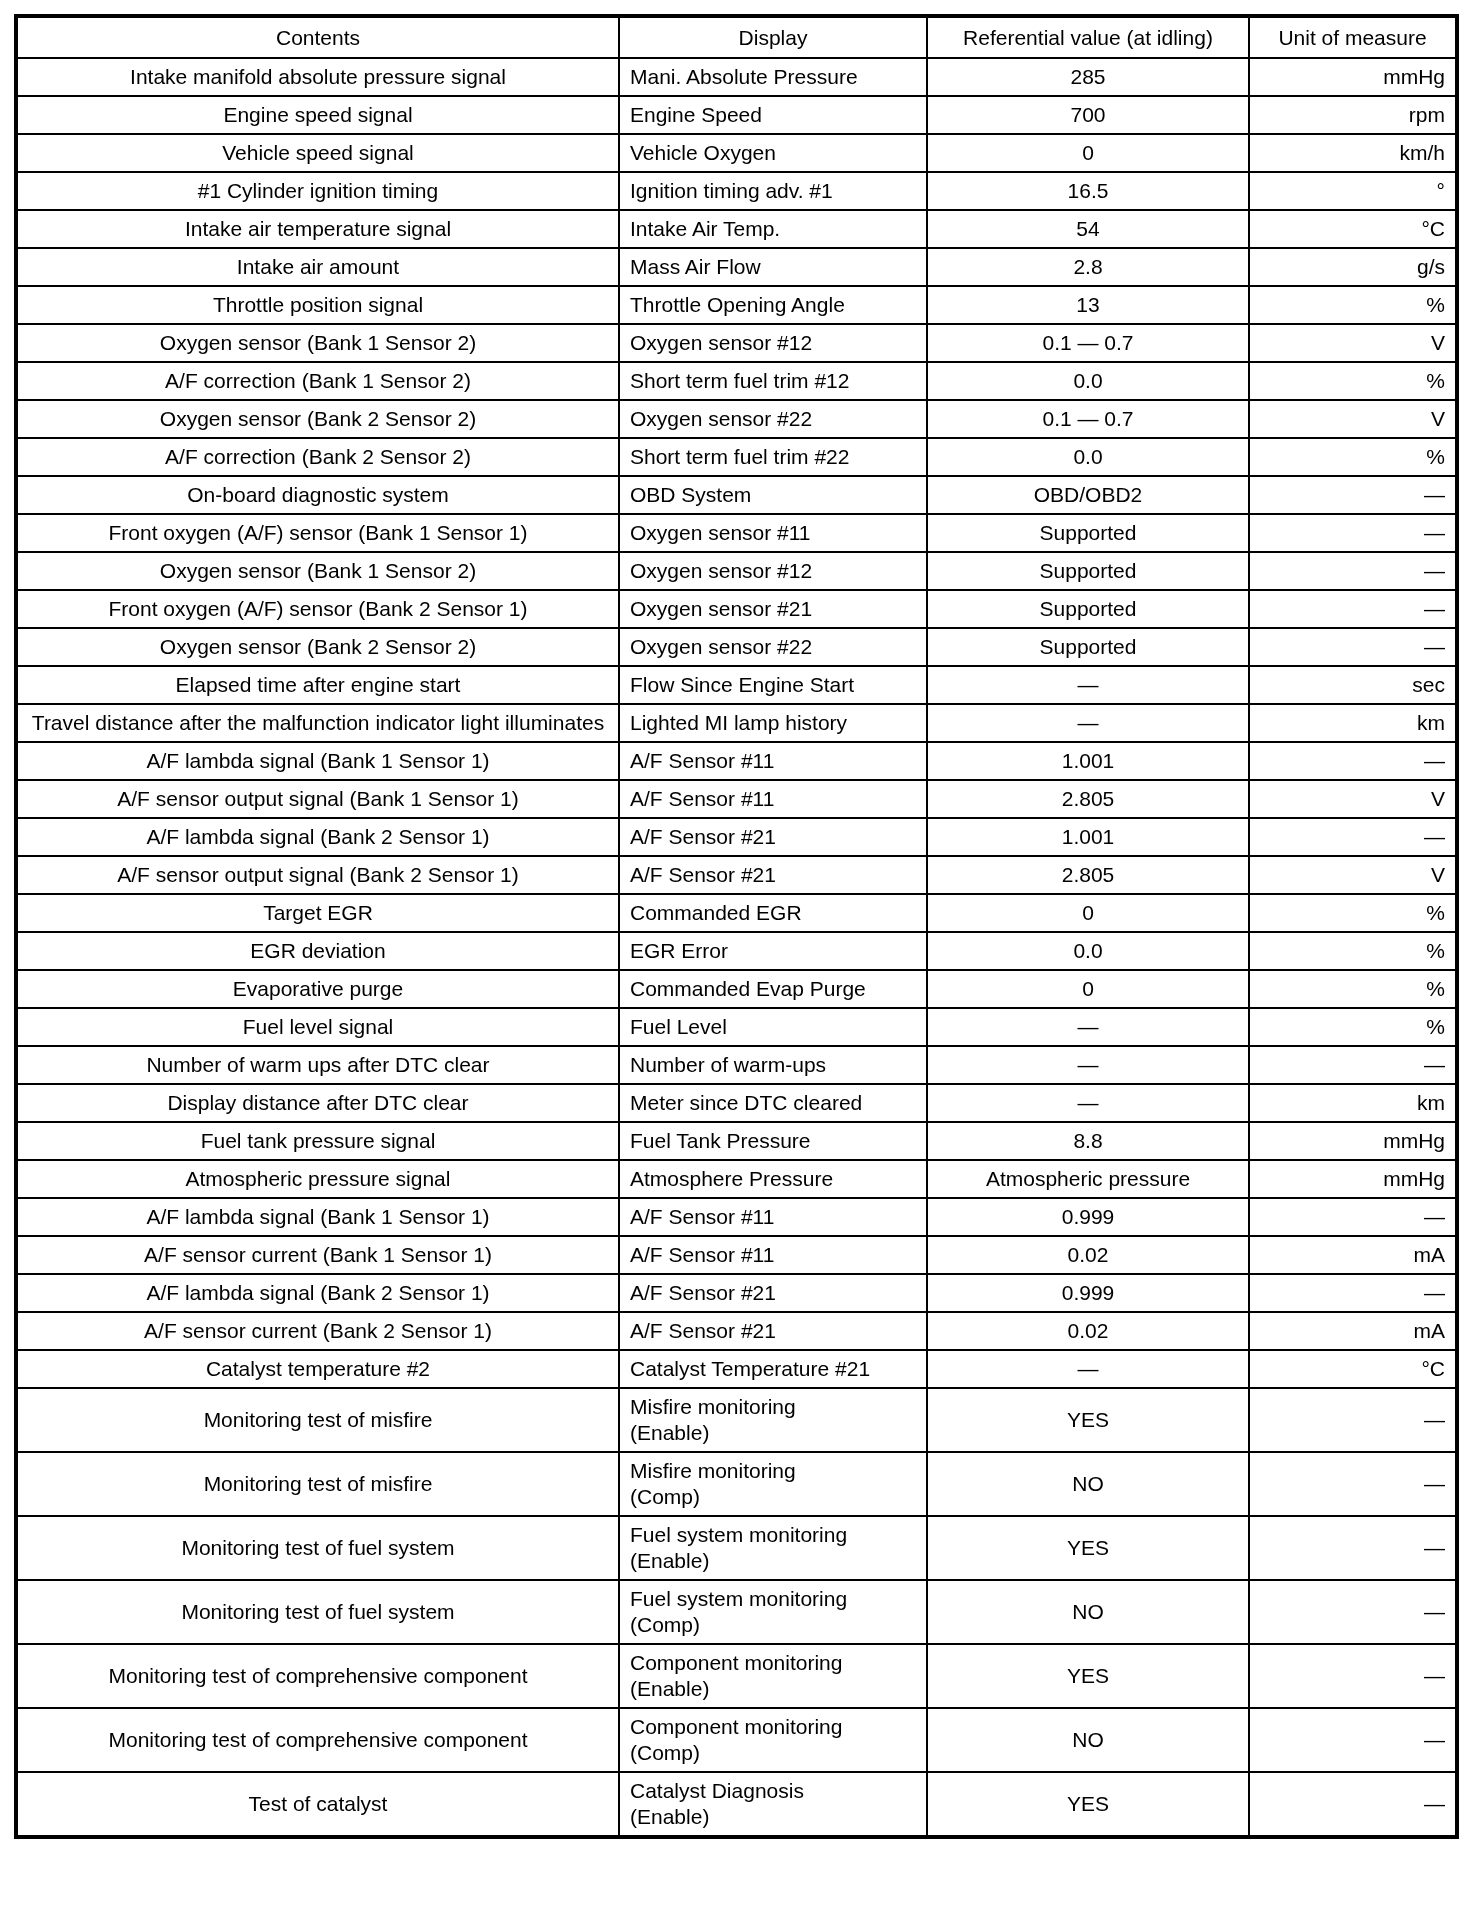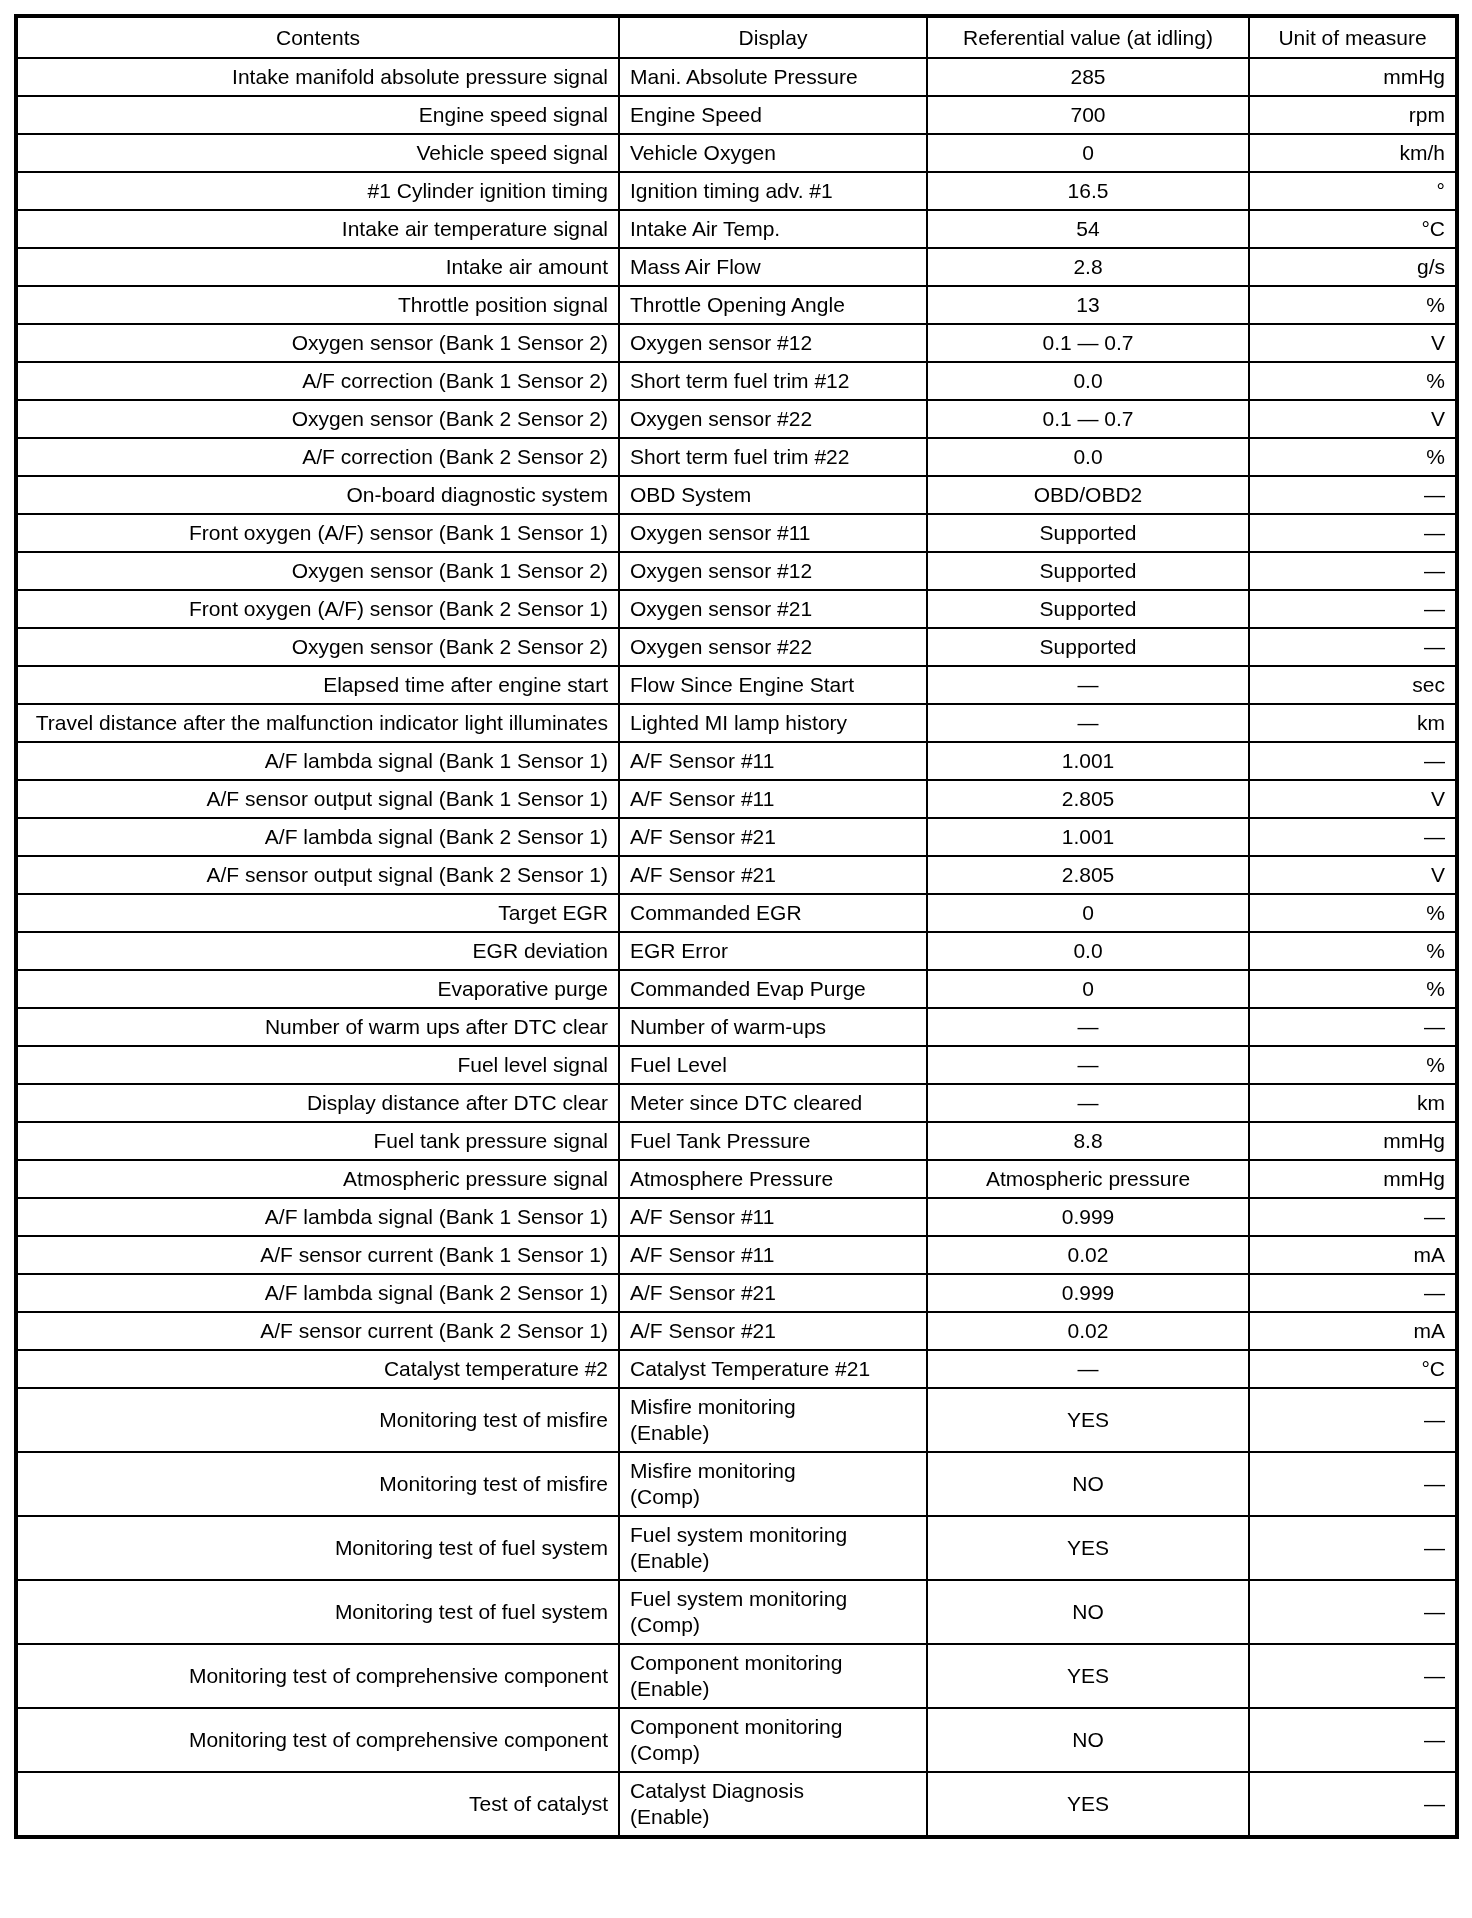--- a/index.html
+++ b/index.html
@@ -38,21 +38,21 @@
     font-weight: normal;
     text-align: center;
     padding: 2px 6px;
   }
   .spec-table tbody tr {
     height: 38px;
   }
   .spec-table td {
     padding: 5px 10px;
   }
-  td.col-contents { text-align: right; }
+  td.col-contents { text-align: center; }
   td.col-display  { text-align: left; white-space: pre-line; }
   td.col-value    { text-align: center; }
   td.col-unit     { text-align: right; }
 </style>
 </head>
 <body>
 
 <div class="page">
   <table class="spec-table">
     <colgroup>
@@ -214,30 +214,30 @@
           <td class="col-value">0.0</td>
           <td class="col-unit">%</td>
         </tr>
         <tr>
           <td class="col-contents">Evaporative purge</td>
           <td class="col-display">Commanded Evap Purge</td>
           <td class="col-value">0</td>
           <td class="col-unit">%</td>
         </tr>
         <tr>
+          <td class="col-contents">Fuel level signal</td>
+          <td class="col-display">Fuel Level</td>
+          <td class="col-value">—</td>
+          <td class="col-unit">%</td>
+        </tr>
+        <tr>
           <td class="col-contents">Number of warm ups after DTC clear</td>
           <td class="col-display">Number of warm-ups</td>
           <td class="col-value">—</td>
           <td class="col-unit">—</td>
-        </tr>
-        <tr>
-          <td class="col-contents">Fuel level signal</td>
-          <td class="col-display">Fuel Level</td>
-          <td class="col-value">—</td>
-          <td class="col-unit">%</td>
         </tr>
         <tr>
           <td class="col-contents">Display distance after DTC clear</td>
           <td class="col-display">Meter since DTC cleared</td>
           <td class="col-value">—</td>
           <td class="col-unit">km</td>
         </tr>
         <tr>
           <td class="col-contents">Fuel tank pressure signal</td>
           <td class="col-display">Fuel Tank Pressure</td>

